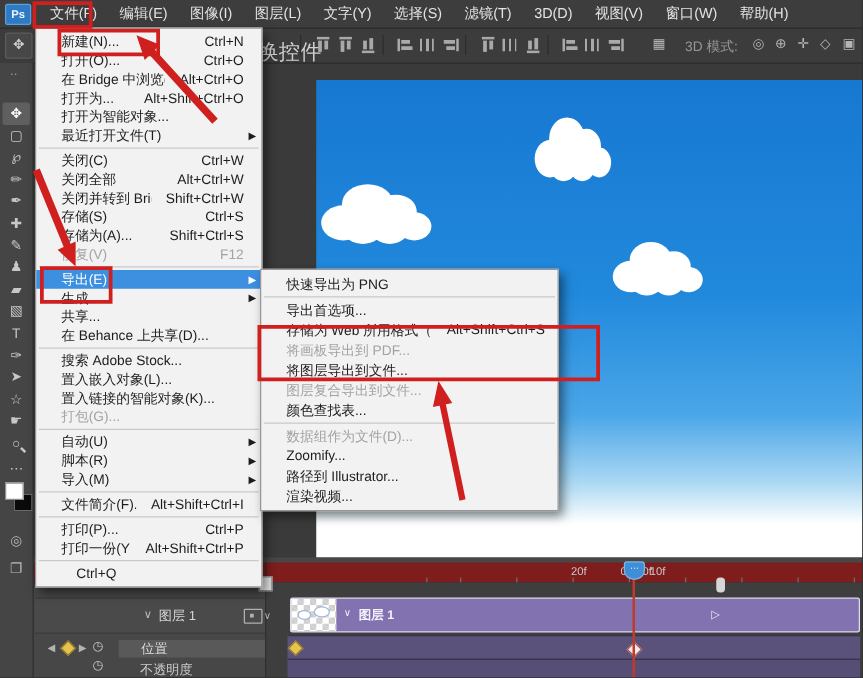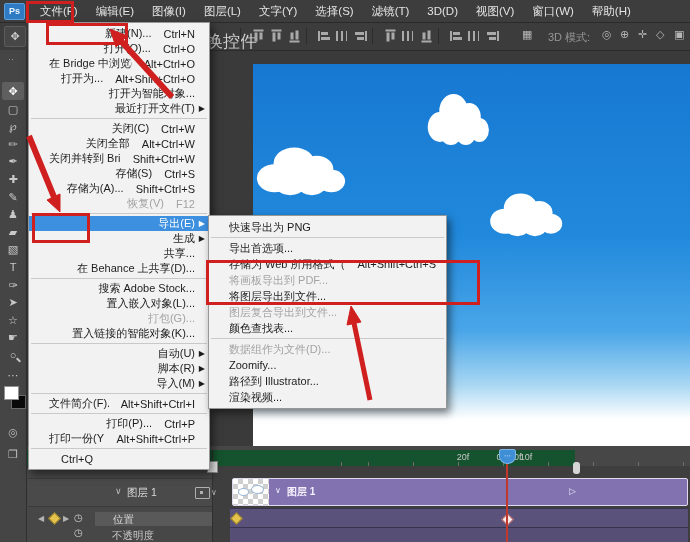--- a/index.html
+++ b/index.html
@@ -28,33 +28,33 @@
   .tool .zl{position:absolute;width:5px;height:2px;background:#c8c8c8;transform:rotate(45deg);right:3px;bottom:3px;}
   #fgswatch{position:absolute;left:4px;top:336px;width:13px;height:12px;background:#fff;border:1px solid #909090;z-index:2;}
   #bgswatch{position:absolute;left:11px;top:345px;width:13px;height:12px;background:#0a0a0a;border:1px solid #6b6b6b;}
   .tb-low{position:absolute;left:2px;width:22px;text-align:center;color:#bdbdbd;font-size:11px;}
   
   #canvas{position:absolute;left:253px;top:64px;width:437px;height:382px;z-index:1;
           background:linear-gradient(180deg,#1778d2 0%,#2189dc 45%,#4aa6e8 70%,#a8d7f3 84%,#ffffff 93%,#ffffff 100%);}
   .cloud{position:absolute;}
   
   .pmenu{position:absolute;background:#f2f2f2;border:1px solid #979797;box-shadow:3px 4px 8px rgba(0,0,0,.5);padding:3px 0;font-size:11px;color:#1d1d1d;}
-  #filemenu{left:28px;top:22px;width:180px;z-index:20;text-align:right;}
+  #filemenu{left:28px;top:22px;width:180px;z-index:20;}
   #exportmenu{left:208px;top:215px;width:237px;z-index:21;}
   .mi{position:relative;display:flex;align-items:center;height:15px;padding:0 14px 0 20px;white-space:nowrap;}
   #exportmenu .mi{height:16px;padding:0 10px 0 20px;}
   .mi .lb{flex:1 1 auto;overflow:hidden;}
   .mi .sc{margin-left:12px;}
   .mi .ar{position:absolute;right:4px;font-size:8px;}
   .mi.disabled{color:#a3a3a3;}
   .mi.selected{background:#3d8fe0;color:#fff;}
   .msep{height:1px;background:#c9c9c9;margin:2px 2px;}
   
   #timeline{position:absolute;left:26px;top:446px;width:664px;height:96px;background:#474747;z-index:2;}
-  #ruler{position:absolute;left:0;top:4px;width:549px;height:16px;background:#14532d;border-bottom:1px solid #2e2e2e;}
+  #ruler{position:absolute;left:0;top:4px;width:664px;height:16px;background:#7f1d1d;border-bottom:1px solid #2e2e2e;}
   .rlab{position:absolute;top:2px;font-size:9px;color:#c9c9c9;transform:translateX(-50%);}
   .tick{position:absolute;bottom:0;width:1px;height:4px;background:#6d6d6d;}
   #splitter{position:absolute;left:186px;top:4px;width:1px;height:92px;background:#2f2f2f;}
   #split-handle{position:absolute;left:181px;top:15px;width:9px;height:10px;background:#e4e4e4;border:1px solid #8a8a8a;}
   #tl-handle{position:absolute;left:547px;top:16px;width:7px;height:12px;background:#d6d6d6;border-radius:3px;}
   #lane{position:absolute;left:187px;top:20px;width:477px;height:76px;background:#3e3e3e;}
   #trackhead{position:absolute;left:2px;top:32px;width:184px;height:27px;background:#4a4a4a;border-top:1px solid #3a3a3a;border-bottom:1px solid #3a3a3a;color:#d6d6d6;font-size:10.5px;}
   #trackhead .chev{position:absolute;left:87px;top:7px;font-size:9px;color:#bdbdbd;}
   #trackhead .nm{position:absolute;left:99px;top:7px;}
   #film{position:absolute;left:167px;top:8px;width:13px;height:10px;border:1px solid #b0b0b0;border-radius:1px;}
@@ -315,25 +315,25 @@
       <div class="mi">
         <span class="lb">在 Behance 上共享(D)...</span>
       </div>
       <div class="msep"></div>
       <div class="mi">
         <span class="lb">搜索 Adobe Stock...</span>
       </div>
       <div class="mi">
         <span class="lb">置入嵌入对象(L)...</span>
       </div>
+      <div class="mi">
+        <span class="lb">置入链接的智能对象(K)...</span>
+      </div>
       <div class="mi disabled">
         <span class="lb">打包(G)...</span>
-      </div>
-      <div class="mi">
-        <span class="lb">置入链接的智能对象(K)...</span>
       </div>
       <div class="msep"></div>
       <div class="mi">
         <span class="lb">自动(U)</span>
         <span class="ar">▶</span>
       </div>
       <div class="mi">
         <span class="lb">脚本(R)</span>
         <span class="ar">▶</span>
       </div>

